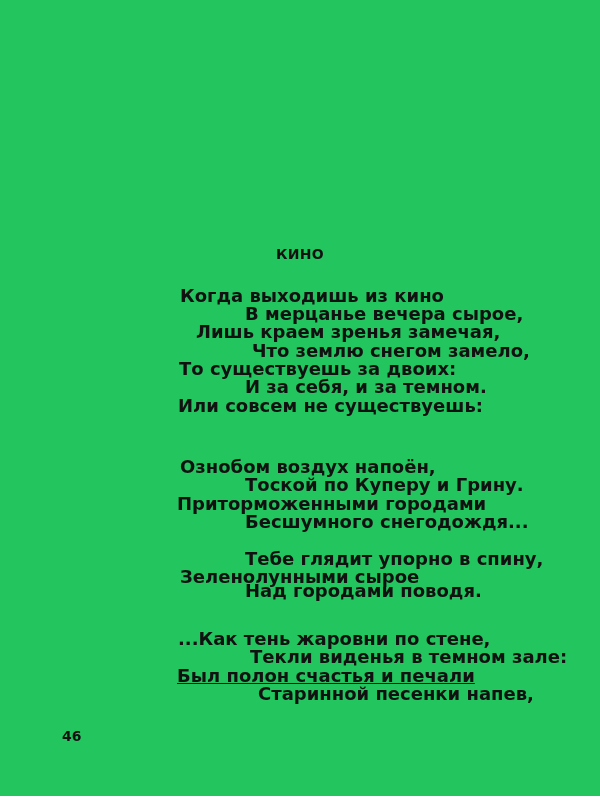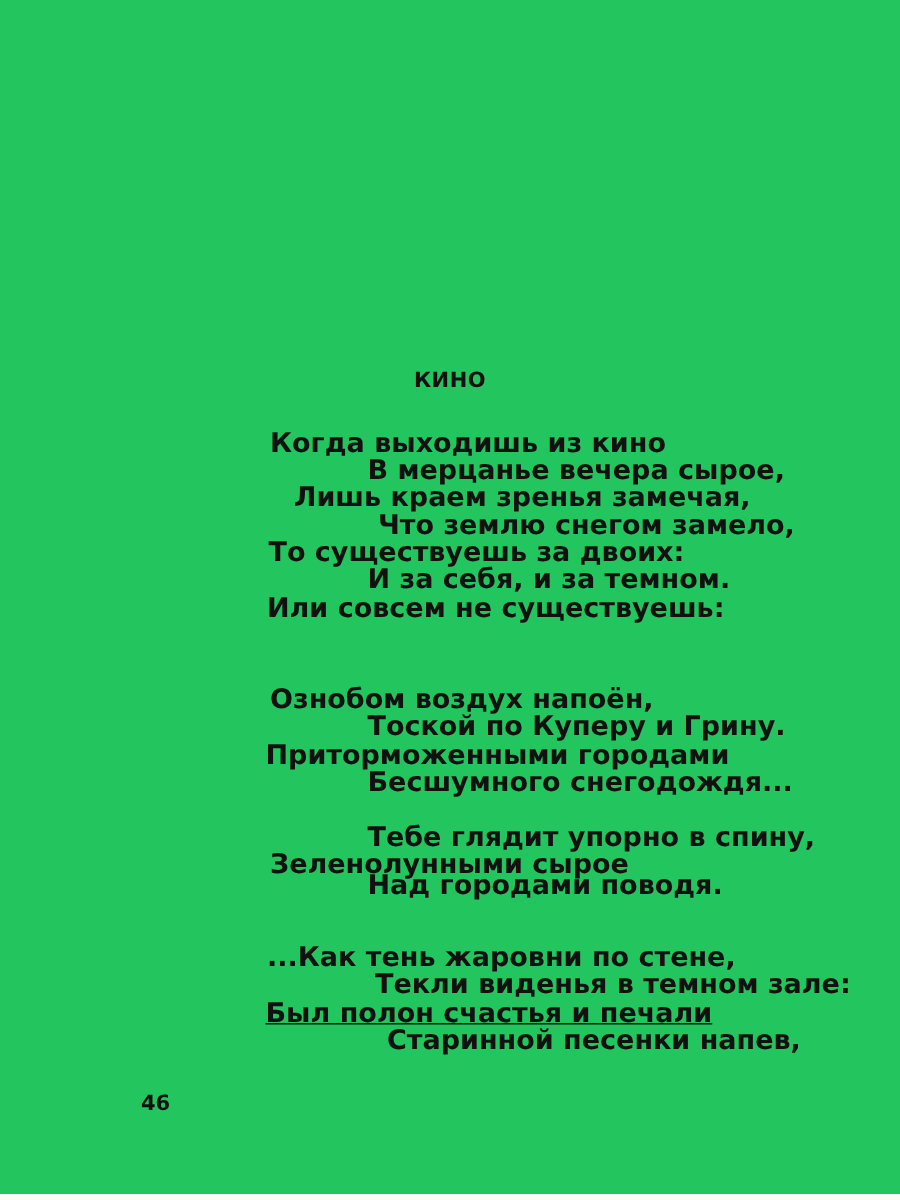--- a/index.html
+++ b/index.html
@@ -11,21 +11,21 @@
       font-family: "DejaVu Sans", sans-serif; font-size: 14px; font-weight: bold;
       color: #111; letter-spacing: 0.3px;
     }
     .line {
       position: absolute; white-space: nowrap;
       font-family: "DejaVu Sans", sans-serif; font-size: 18px; font-weight: bold;
       color: #111; line-height: 18px;
     }
     .pagenum {
       position: absolute; left: 62px; top: 728px;
-      font-family: "DejaVu Sans", sans-serif; font-size: 14px; font-weight: bold; color: #111; margin-left: 32px;
+      font-family: "DejaVu Sans", sans-serif; font-size: 14px; font-weight: bold; color: #111;
     }
   </style>
 </head>
 <body>
 
 <div class="page">
   <div class="title">КИНО</div>
 
   <div class="line" style="left:180px; top:287px;">Когда выходишь из кино</div>
   <div class="line" style="left:245px; top:305px;">В мерцанье вечера сырое,</div>

